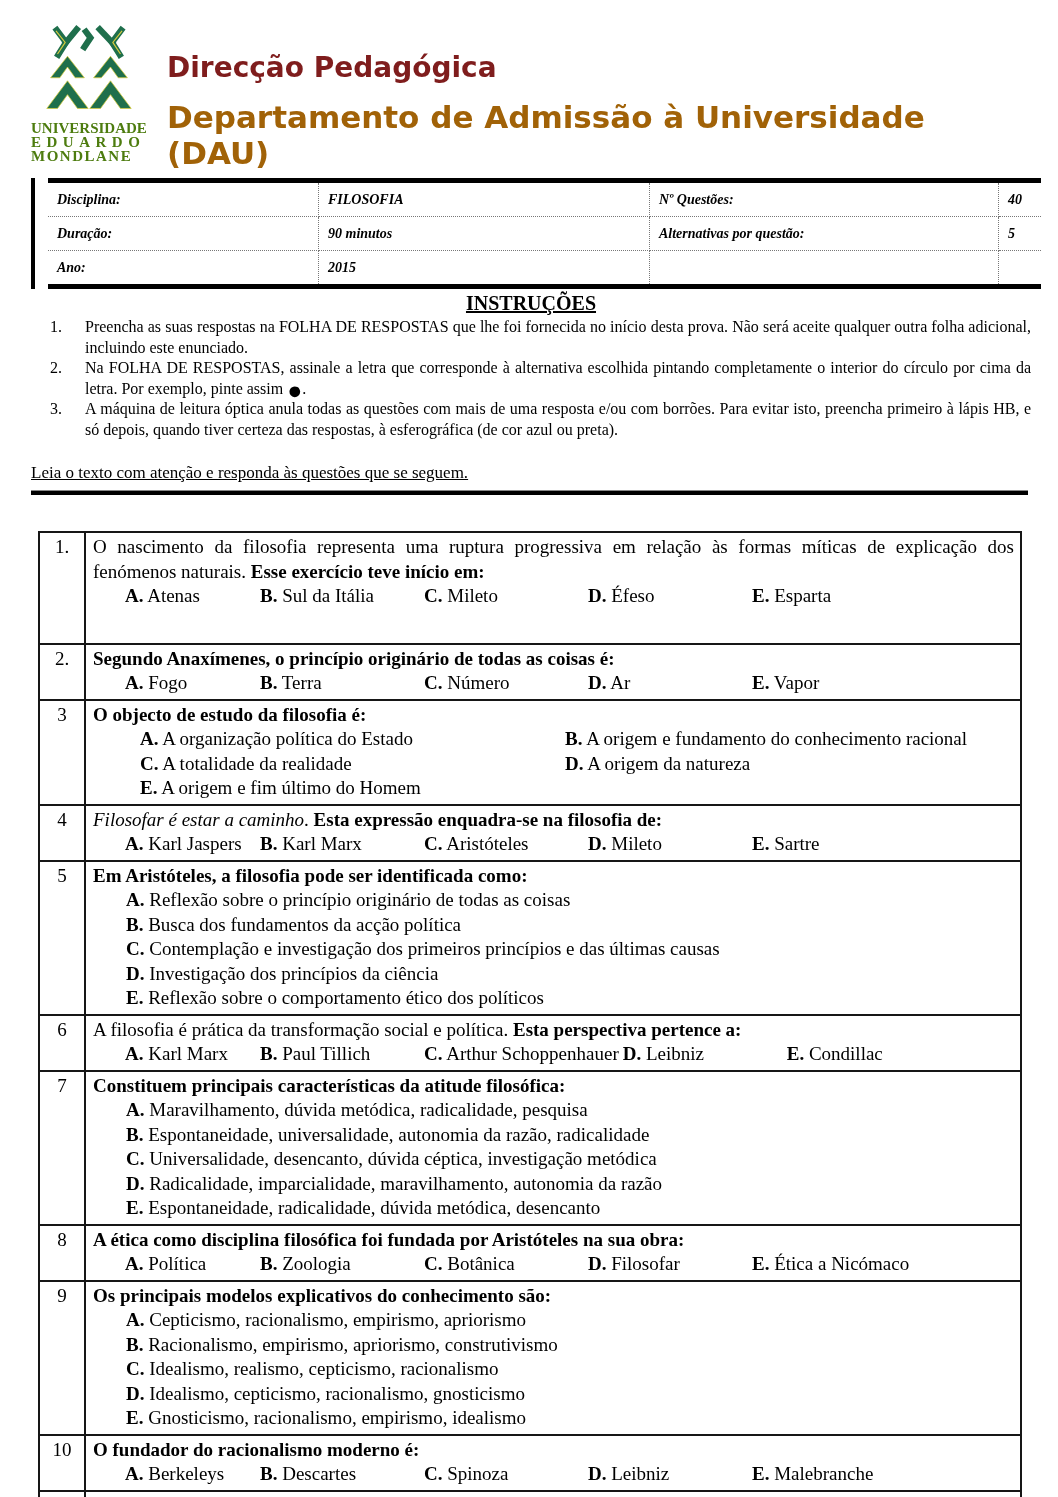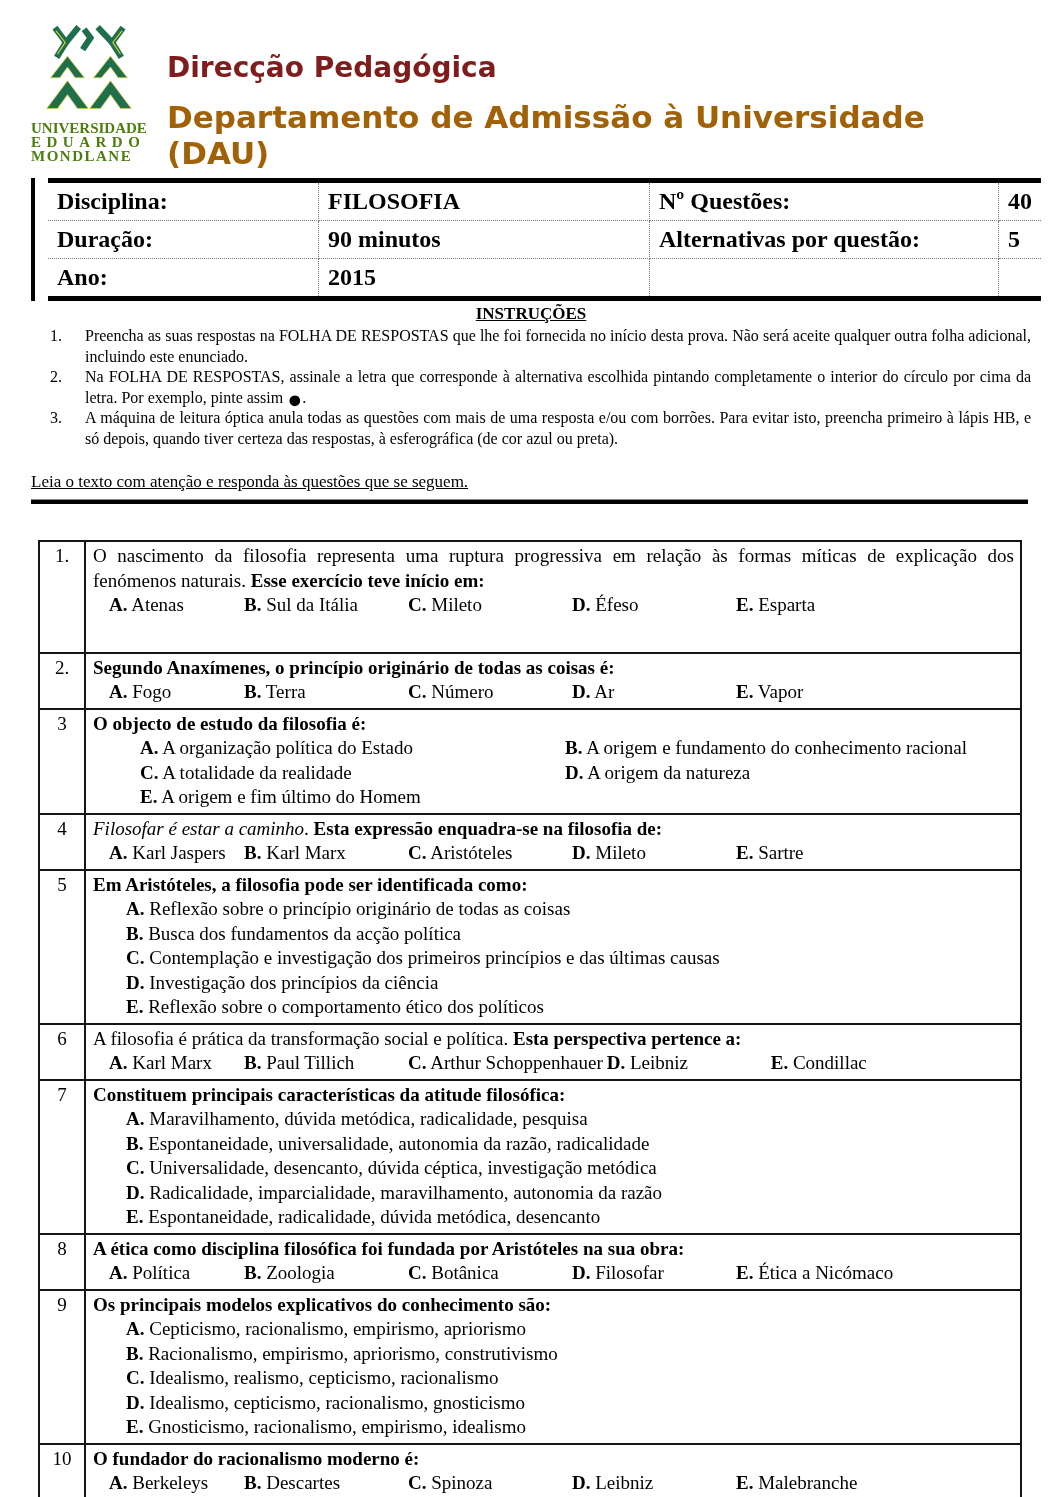--- a/index.html
+++ b/index.html
@@ -14,47 +14,47 @@
   .cap-2{letter-spacing:5.5px;}
   .cap-3{letter-spacing:1.5px;}
   .titles{margin-left:14px;padding-top:27px;font-family:"DejaVu Sans",sans-serif;font-weight:bold;}
   .t1{font-size:28px;color:#7f1d1d;margin-bottom:15px;}
   .t2{font-size:31px;color:#a16207;}
 
   
   .info-wrap{margin-top:7px;border-left:4px solid #000;}
   .info-table{width:993px;margin-left:13px;border-collapse:collapse;
               border-top:5px solid #000;border-bottom:5px solid #000;
-              font-size:24px;font-weight:bold;}
+              font-size:14px;font-weight:bold;font-style:italic;}
   .info-table td{border:1px dotted #777;padding:5px 9px;height:23px;}
   .info-table td.c1{width:252px;border-left:none;}
   .info-table td.c2{width:312px;}
   .info-table td.c3{width:330px;}
   .info-table td.c4{border-right:none;}
 
   
-  .inst-title{text-align:center;font-weight:bold;text-decoration:underline;font-size:17px;margin-top:3px;}
+  .inst-title{text-align:center;font-weight:bold;text-decoration:underline;font-size:20px;margin-top:3px;}
   .inst{margin:2px 0 0 19px;font-size:16px;line-height:20.5px;}
   .inst-item{display:flex;}
   .inst-num{width:35px;flex:none;}
   .inst-text{flex:1;text-align:justify;}
   .big-dot{font-size:25px;line-height:1px;vertical-align:-5px;}
   .lead{margin-top:23px;font-size:17px;text-decoration:underline;}
   .rule{margin-top:7px;border-top:1px solid #888;height:4px;background:#000;width:997px;}
 
   
   .q-table{width:984px;margin:36px 0 0 7px;border-collapse:collapse;
            font-size:19px;line-height:24.5px;}
   .q-table td{border:2px solid #161616;vertical-align:top;}
   .q-num{width:42px;text-align:center;padding-top:2px;}
   .q-cell{padding:2px 6px 3px 7px;}
   .q-cell.pad-lg{padding-bottom:34px;}
   .q-text.just{text-align:justify;}
   .opts{margin-top:0;}
-  .opts-inline{margin-left:16px;}
+  .opts-inline{margin-left:32px;}
   .opts-inline .opt{display:inline-block;min-width:160px;margin-right:4px;vertical-align:top;}
   .opts-inline .opt:first-child{min-width:131px;}
   .opts-grid{margin-left:47px;display:grid;grid-template-columns:425px auto;}
   .opts-list{margin-left:33px;}
   .opts-list .opt{display:block;}
 </style>
 </head>
 <body>
 
 <div class="page">

